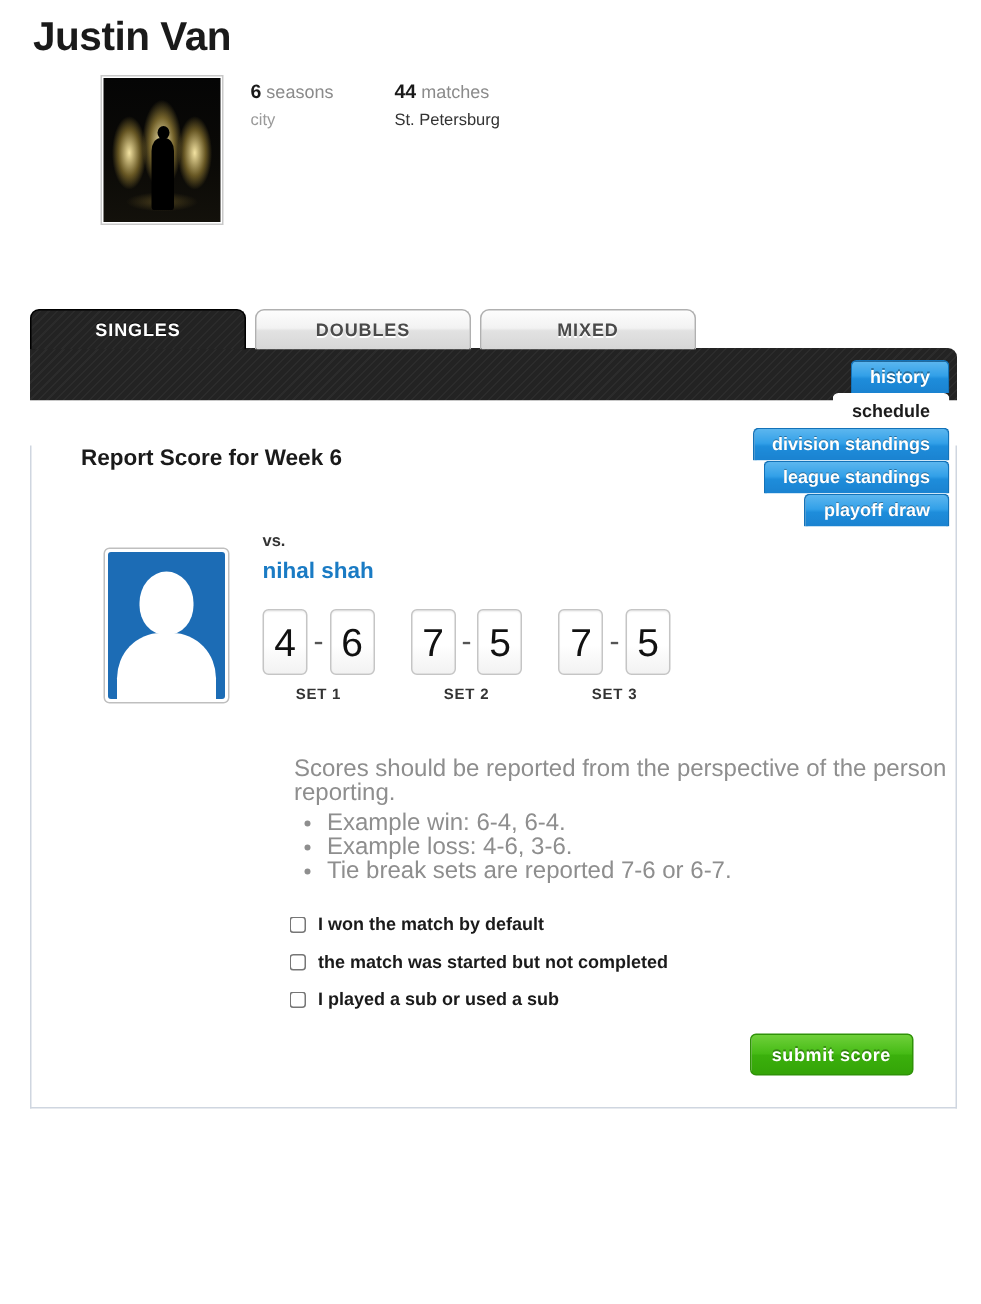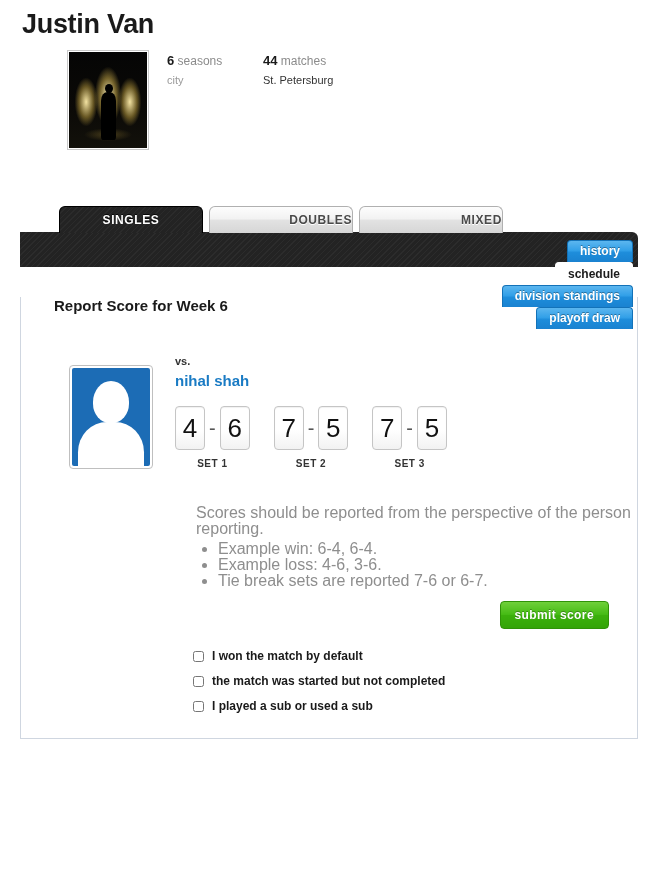--- a/index.html
+++ b/index.html
@@ -110,21 +110,20 @@
     left: 20px;
     top: 206px;
     width: 618px;
   }
   #primary-tabs {
     display: flex;
     align-items: flex-end;
     height: 27px;
     position: relative;
     z-index: 3;
-    margin-left: 39px;
   }
   .primary-tab {
     height: 27px;
     line-height: 27px;
     width: 144px;
     text-align: center;
     font-size: 12px;
     font-weight: bold;
     letter-spacing: 0.6px;
     border-radius: 6px 6px 0 0;
@@ -132,21 +131,20 @@
     cursor: pointer;
     position: relative;
   }
   .primary-tab.inactive {
     color: #4a4a4a;
     background: linear-gradient(#fdfdfd 0%, #f2f2f2 45%, #e2e2e2 52%, #d6d6d6 100%);
     border: 1px solid #b0b0b0;
     border-bottom: none;
     text-shadow: 0 1px 0 #ffffff;
     margin-right: 6px;
-    text-align: right;
   }
   .primary-tab.active {
     color: #ffffff;
     background-color: #232323;
     background-image: repeating-linear-gradient(
       135deg,
       rgba(255,255,255,0.035) 0px,
       rgba(255,255,255,0.035) 1px,
       rgba(0,0,0,0) 1px,
       rgba(0,0,0,0) 4px);
@@ -436,20 +434,23 @@
       <div class="sub-tab blue">
         <span>history</span>
       </div>
       <div class="sub-tab white">
         <span>schedule</span>
       </div>
       <div class="sub-tab blue">
         <span>division standings</span>
       </div>
       <div class="sub-tab blue">
+        <span>league standings</span>
+      </div>
+      <div class="sub-tab blue">
         <span>playoff draw</span>
       </div>
     </div>
   </div>
 
   <div id="content-panel">
 
     <div id="report-title">Report Score for Week 6</div>
 
     <div id="match-area">
@@ -500,33 +501,33 @@
 
     <div id="help-block">
       <div id="help-lead">Scores should be reported from the perspective of the person reporting.</div>
       <ul id="help-list">
         <li>Example win: 6-4, 6-4.</li>
         <li>Example loss: 4-6, 3-6.</li>
         <li>Tie break sets are reported 7-6 or 6-7.</li>
       </ul>
     </div>
 
-    <div id="submit-wrap">
-      <span id="submit-score-button">submit score</span>
-    </div>
-
     <div id="options">
       <div class="option-row">
         <input type="checkbox" style="">
         <span class="option-label">I won the match by default</span>
       </div>
       <div class="option-row">
         <input type="checkbox" style="">
         <span class="option-label">the match was started but not completed</span>
       </div>
       <div class="option-row">
         <input type="checkbox" style="">
         <span class="option-label">I played a sub or used a sub</span>
       </div>
     </div>
 
+    <div id="submit-wrap">
+      <span id="submit-score-button">submit score</span>
+    </div>
+
   </div>
 </div>
 
 </body></html>

